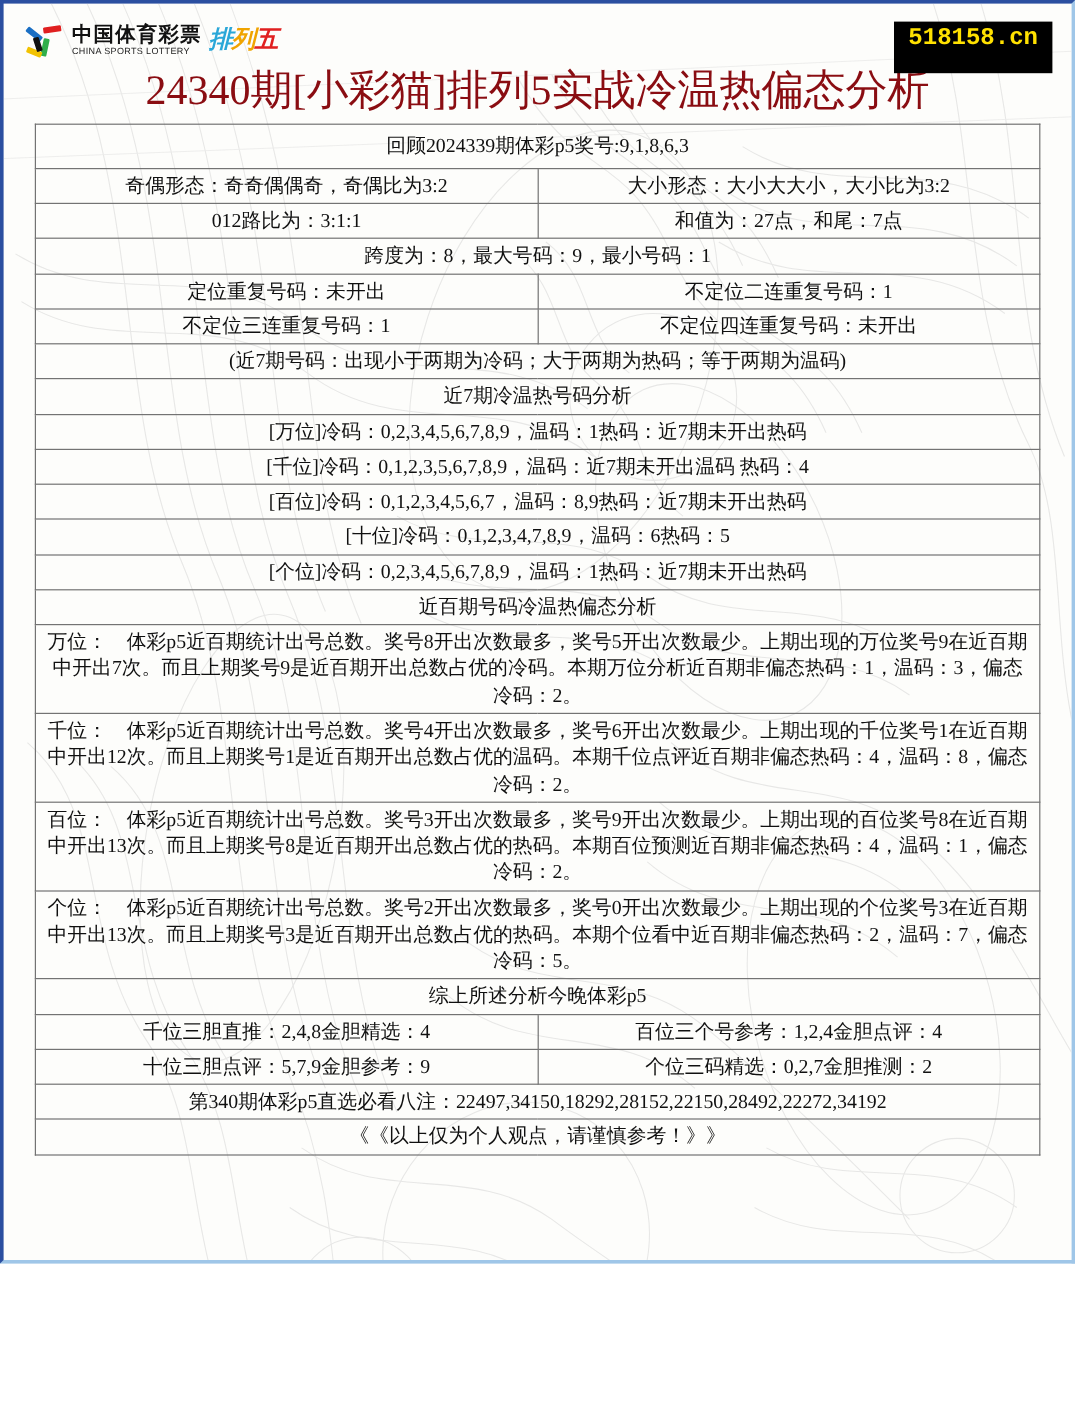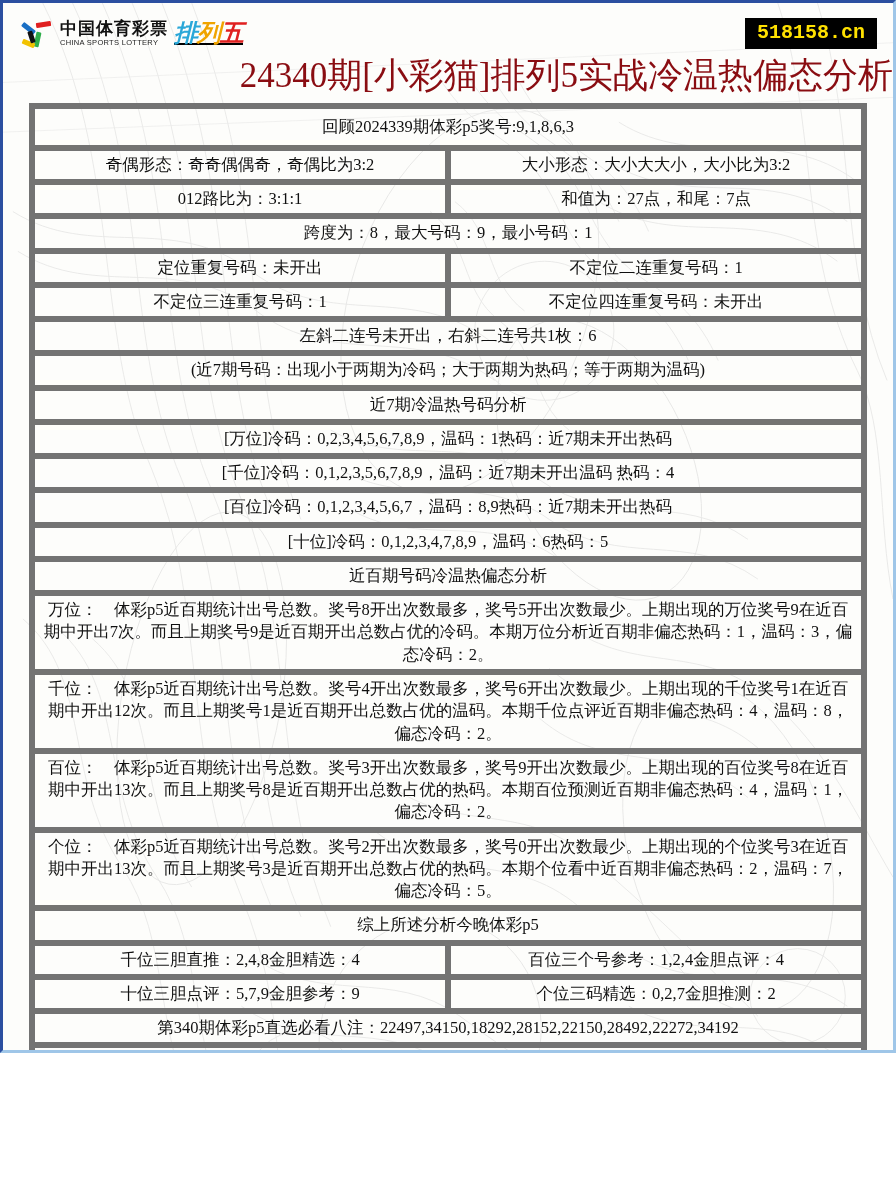--- a/index.html
+++ b/index.html
@@ -90,66 +90,65 @@
     font-weight: normal;
     font-size: 7.5px;
     color: #222;
     letter-spacing: 0.3px;
     margin-top: 2px;
   }
   .logo-pl5 {
     margin-left: 6px;
     font-family: "Liberation Sans", sans-serif;
     font-weight: bold;
-    font-size: 24px;
+    font-size: 20px;
     letter-spacing: -1px;
     line-height: 1;
     font-style: italic;
-    text-decoration: underline;
   }
   .logo-pl5 span:nth-child(1) { color: #2aa7d8; }
   .logo-pl5 span:nth-child(2) { color: #f0a400; }
   .logo-pl5 span:nth-child(3) { color: #e02020; }
 
   #badge {
     position: absolute;
     right: 16px;
     top: 15px;
     background: #000;
     color: #ffe100;
     font-family: "Liberation Mono", "DejaVu Sans Mono", monospace;
     font-size: 20px;
     font-weight: bold;
-    padding: 4px 12px 5px 12px;
+    padding: 4px 12px 17px 12px;
     letter-spacing: 0px;
     line-height: 1.1;
   }
 
   
   #title {
-    text-align: right;
+    text-align: center;
     color: #8a0d12;
     font-family: "Liberation Serif", "DejaVu Serif", serif;
     font-size: 35px;
     line-height: 1.05;
     letter-spacing: 0px;
     padding: 0 0 8px 0;
     white-space: nowrap;
   }
 
   
   table.grid {
     width: 838px;
     margin: 0 auto;
     border-collapse: collapse;
     table-layout: fixed;
     background: transparent;
   }
   table.grid td {
-    border: 6px solid #737373;
+    border: 1px solid #737373;
     padding: 3px 6px;
     font-size: 16.5px;
     color: #101010;
     text-align: center;
     vertical-align: middle;
     line-height: 1.35;
     background: transparent;
   }
   td.left {
     text-align: left;
@@ -267,39 +266,39 @@
         </tr>
         <tr>
           <td>定位重复号码：未开出</td>
           <td>不定位二连重复号码：1</td>
         </tr>
         <tr>
           <td>不定位三连重复号码：1</td>
           <td>不定位四连重复号码：未开出</td>
         </tr>
         <tr>
-          <td colspan="2">左斜二连号未开出，右斜二连号共1枚：6</td>
-        </tr>
-        <tr>
           <td colspan="2">(近7期号码：出现小于两期为冷码；大于两期为热码；等于两期为温码)</td>
         </tr>
         <tr>
           <td colspan="2">近7期冷温热号码分析</td>
         </tr>
         <tr>
           <td colspan="2" class="left">[万位]冷码：0,2,3,4,5,6,7,8,9，温码：1热码：近7期未开出热码</td>
         </tr>
         <tr>
           <td colspan="2" class="left">[千位]冷码：0,1,2,3,5,6,7,8,9，温码：近7期未开出温码 热码：4</td>
         </tr>
         <tr>
           <td colspan="2" class="left">[百位]冷码：0,1,2,3,4,5,6,7，温码：8,9热码：近7期未开出热码</td>
         </tr>
         <tr>
           <td colspan="2" class="left">[十位]冷码：0,1,2,3,4,7,8,9，温码：6热码：5</td>
+        </tr>
+        <tr>
+          <td colspan="2" class="left">[个位]冷码：0,2,3,4,5,6,7,8,9，温码：1热码：近7期未开出热码</td>
         </tr>
         <tr>
           <td colspan="2">近百期号码冷温热偏态分析</td>
         </tr>
         <tr>
           <td colspan="2" class="para">万位：　体彩p5近百期统计出号总数。奖号8开出次数最多，奖号5开出次数最少。上期出现的万位奖号9在近百期中开出7次。而且上期奖号9是近百期开出总数占优的冷码。本期万位分析近百期非偏态热码：1，温码：3，偏态冷码：2。</td>
         </tr>
         <tr>
           <td colspan="2" class="para">千位：　体彩p5近百期统计出号总数。奖号4开出次数最多，奖号6开出次数最少。上期出现的千位奖号1在近百期中开出12次。而且上期奖号1是近百期开出总数占优的温码。本期千位点评近百期非偏态热码：4，温码：8，偏态冷码：2。</td>
         </tr>

